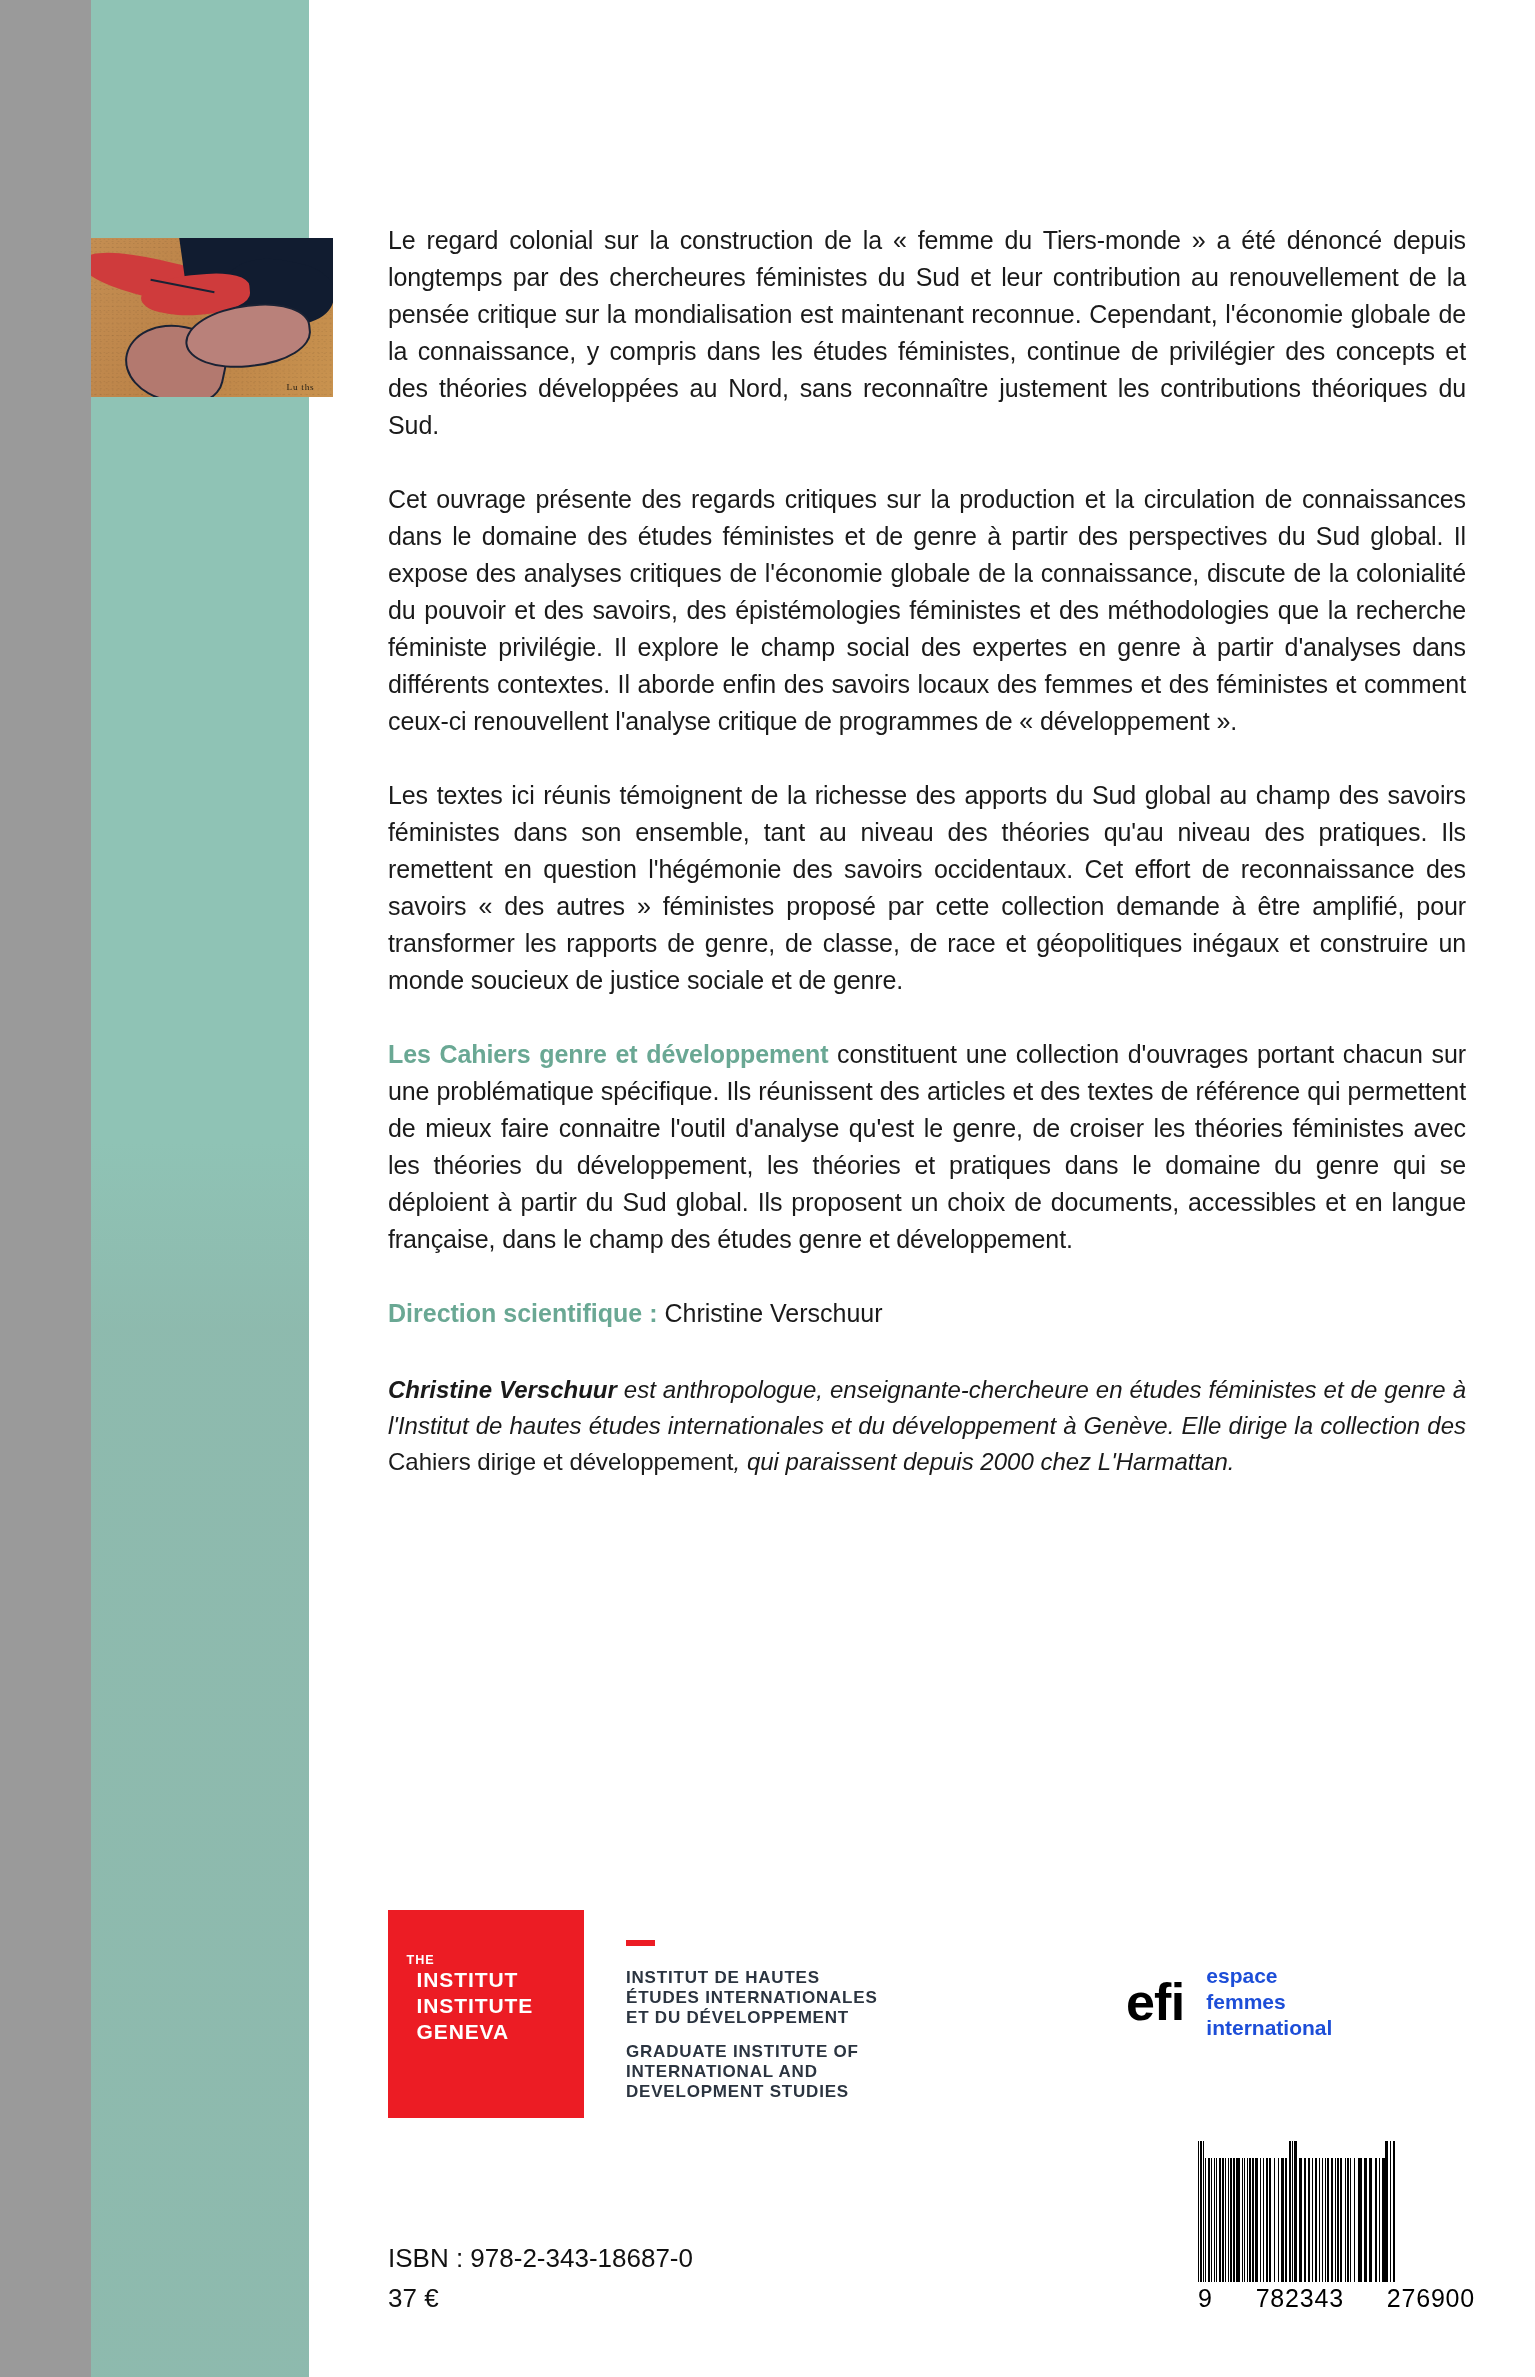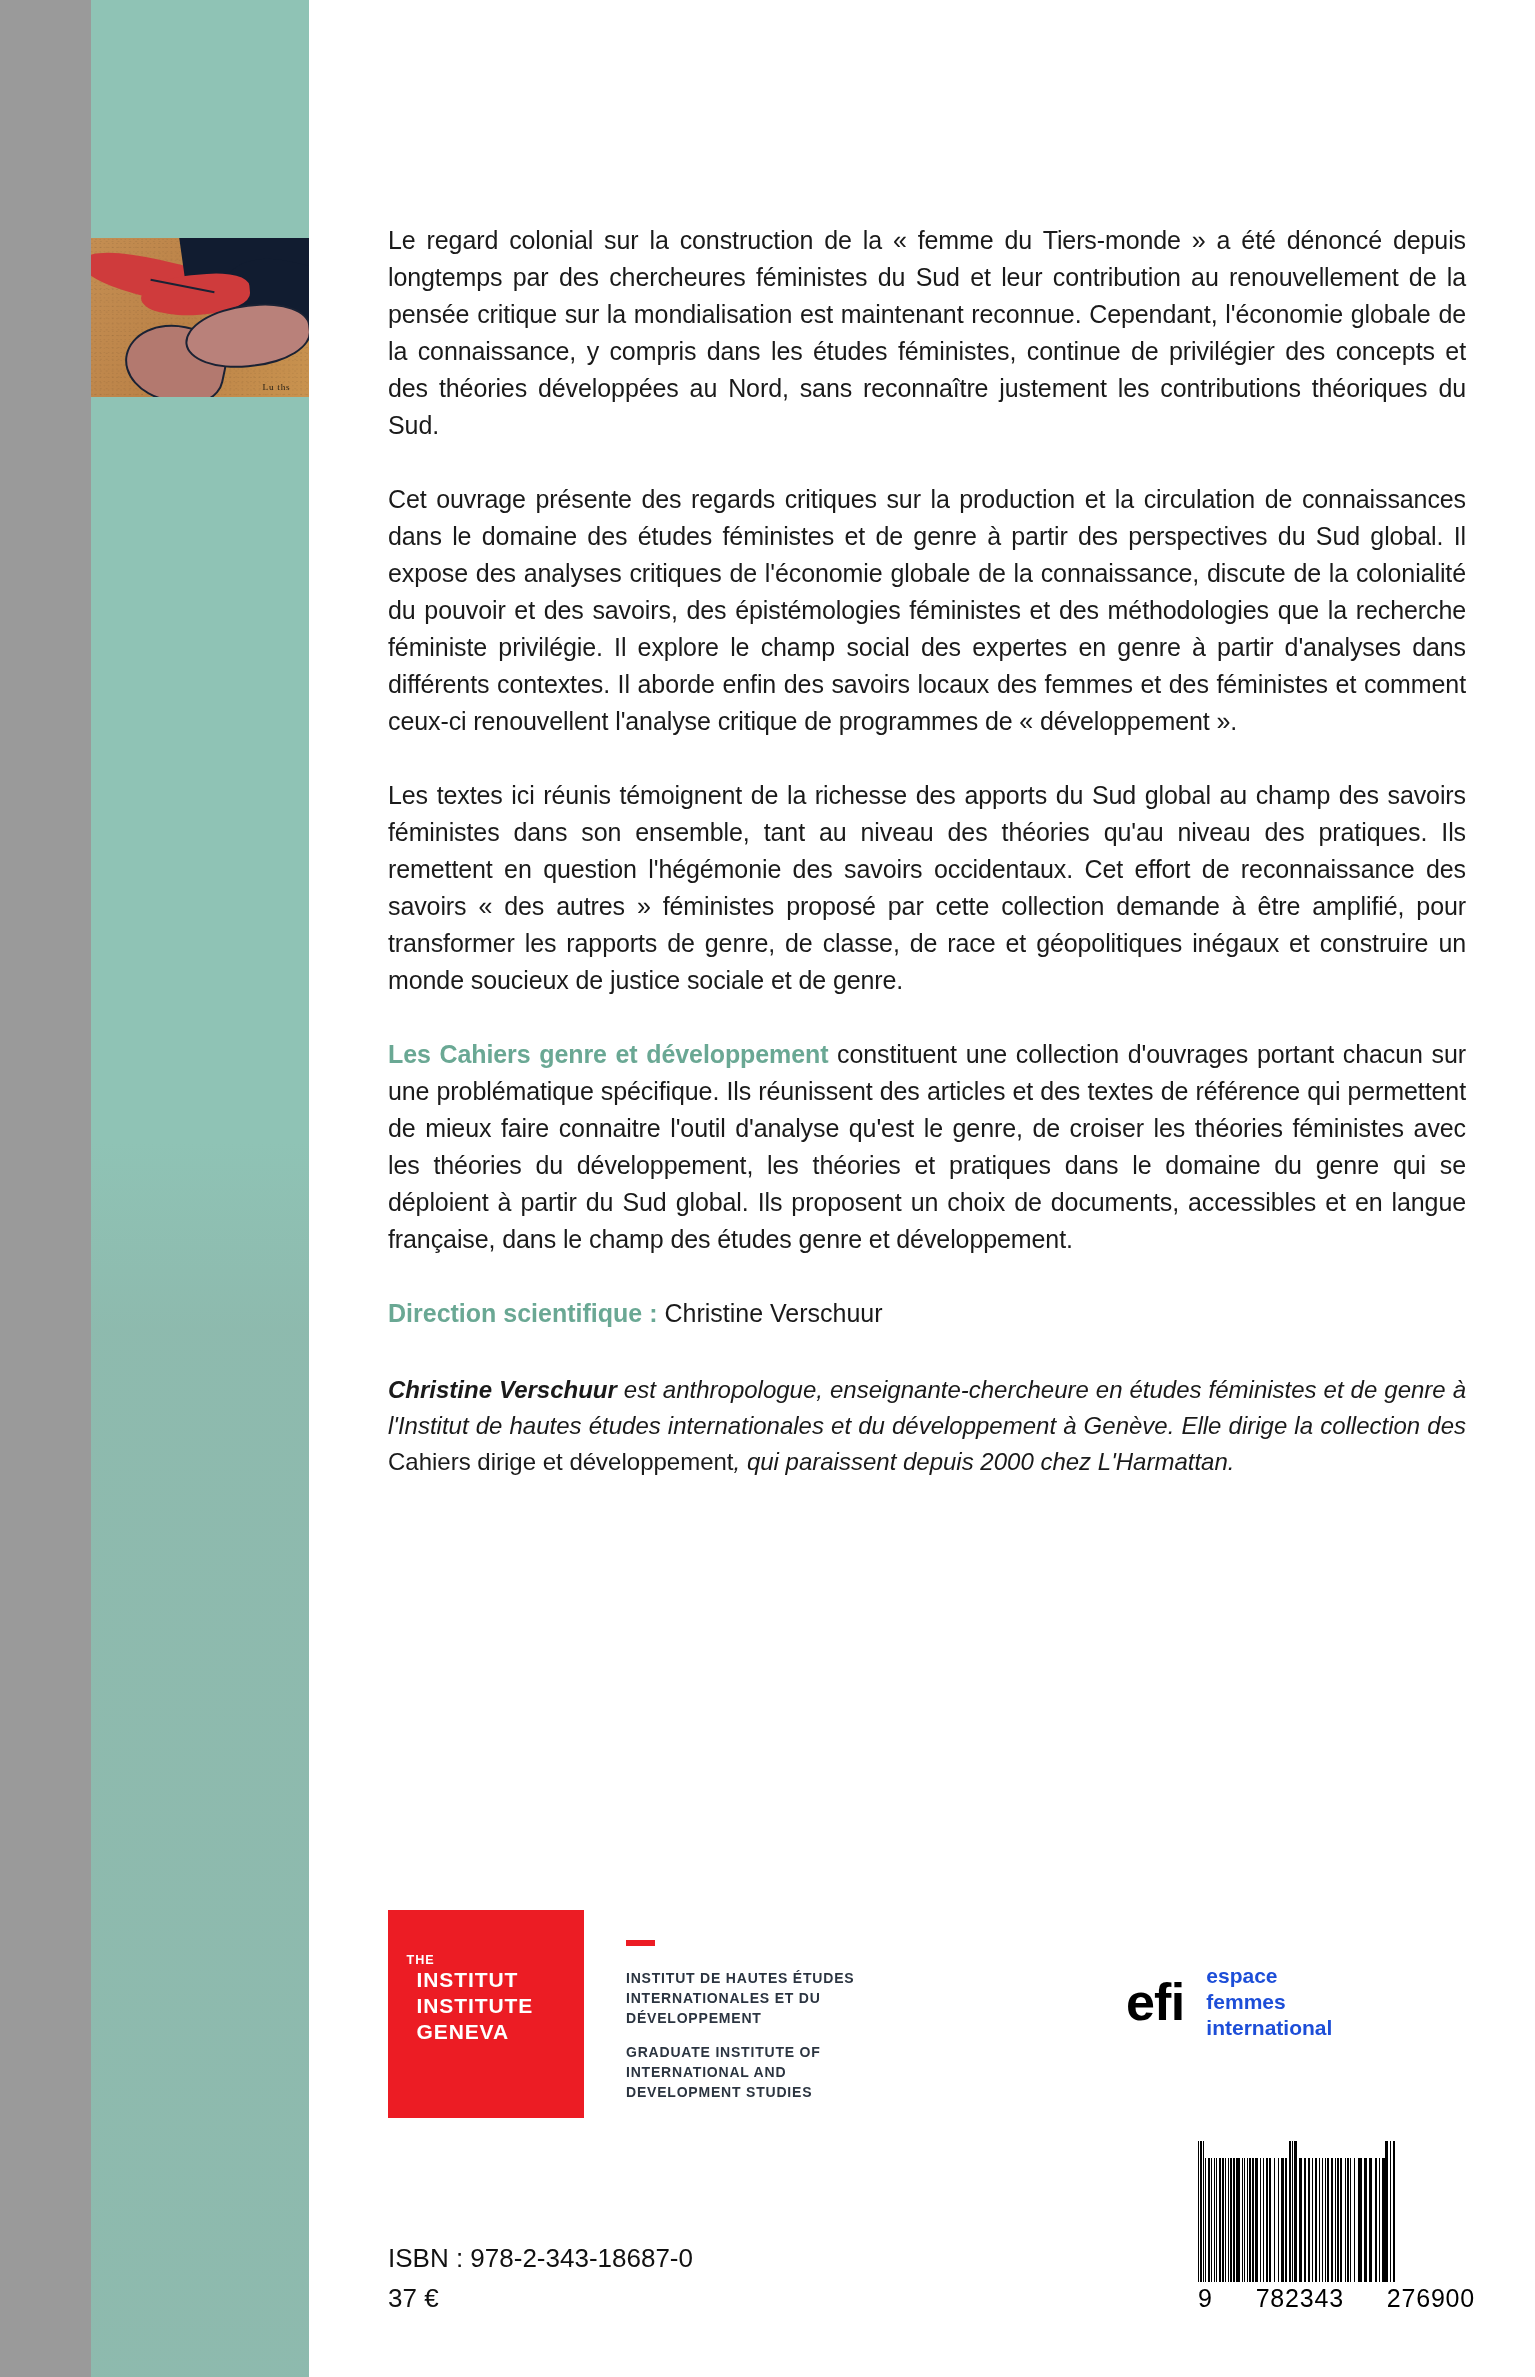--- a/index.html
+++ b/index.html
@@ -41,21 +41,21 @@
         rgba(140,195,181,0) 48%,
         rgba(140,175,165,0.45) 56%,
         rgba(140,175,165,0.45) 100%);
   }
 
   
   .artwork {
     position: absolute;
     left: 91px;
     top: 238px;
-    width: 218px;
+    width: 242px;
     height: 159px;
     background: #3b82f6;
     overflow: hidden;
   }
   .art-sand {
     position: absolute; inset: 0;
     background:
       radial-gradient(circle at 20% 30%, rgba(0,0,0,.07) 0 0.8px, transparent 0.8px),
       radial-gradient(circle at 70% 60%, rgba(0,0,0,.07) 0 0.8px, transparent 0.8px),
       linear-gradient(115deg, #c48e52 0%, #bb8247 45%, #c9934f 100%);
@@ -216,21 +216,21 @@
     top: 37px;
     width: 252px;
     color: #2b3440;
   }
   .gi-dash {
     width: 28.5px; height: 5.9px;
     background: #ec1c24;
     margin-bottom: 22px;
   }
   .gi-block {
-    font-size: 14px;
+    font-size: 17px;
     font-weight: bold;
     letter-spacing: 0.8px;
     line-height: 20px;
     margin-bottom: 14.3px;
   }
   .gi-block:last-child { margin-bottom: 0; }
 
   .efi-logo {
     position: absolute;
     left: 738px;

